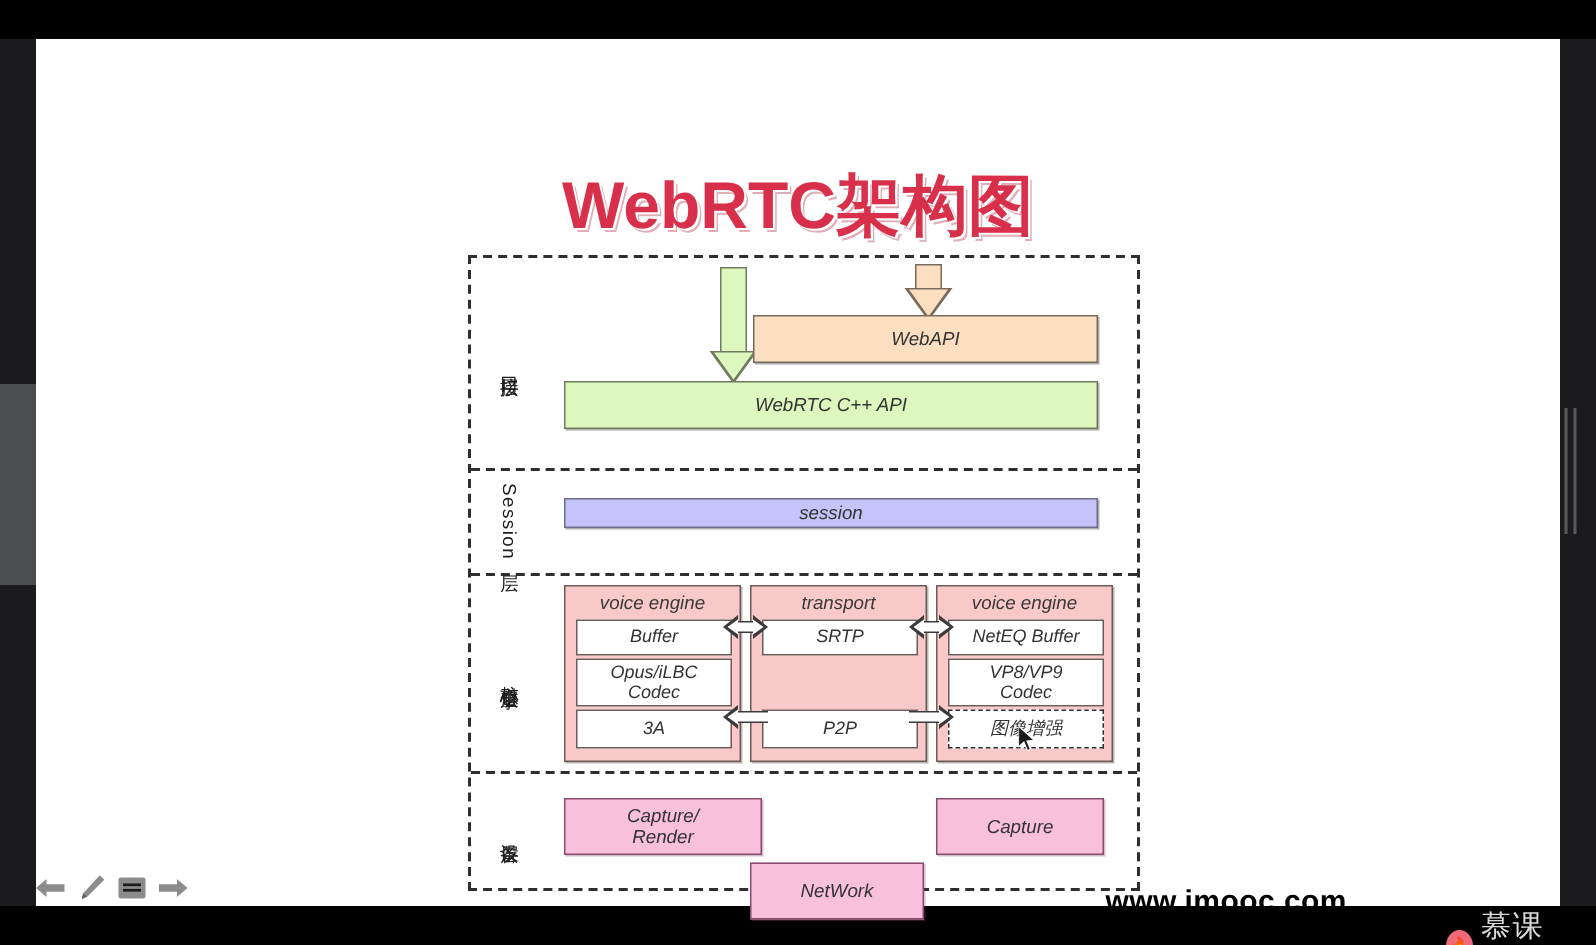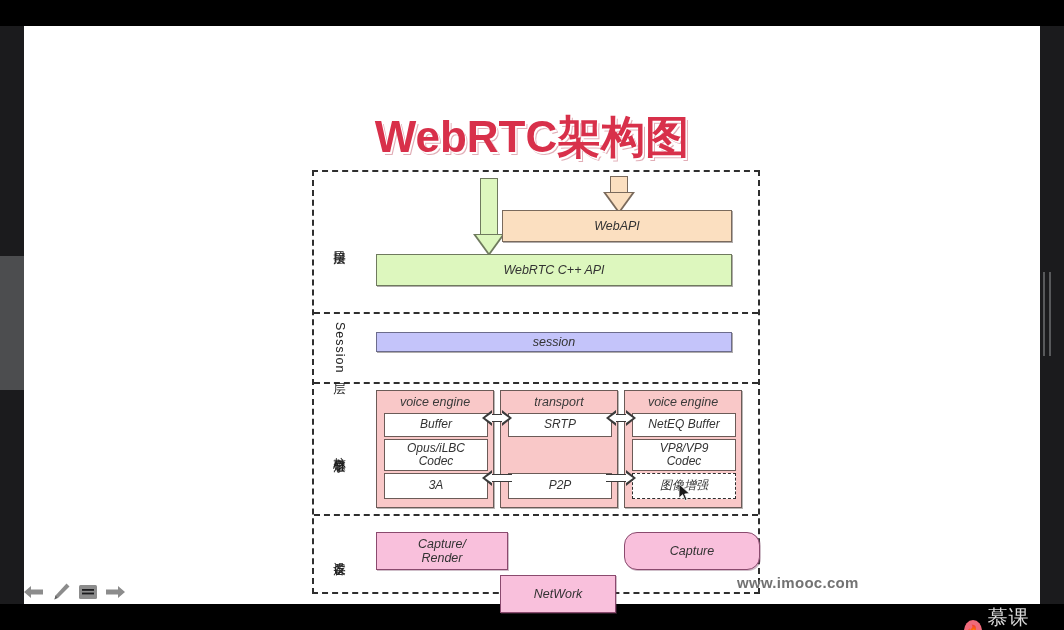--- a/index.html
+++ b/index.html
@@ -151,26 +151,26 @@
   
   .dev {
     position: absolute; top: 16px; height: 38px;
     background: #f9c0dc; border: 1.6px solid #8a4a6e;
     display: flex; align-items: center; justify-content: center;
     text-align: center; font-size: 12.5px; color: #333; line-height: 1.15;
     box-shadow: 1px 1px 0 rgba(120,70,100,.35);
   }
   .dev1 { left: 4px;   width: 132px; }
   .dev2 { left: 128px; width: 116px; margin-top: 43px; }
-  .dev3 { left: 252px; width: 136px; border-radius: 13px; }
+  .dev3 { left: 252px; width: 112px; }
 
   
   .wm-url {
-    position: absolute; left: 713px; top: 548px;
-    font-size: 15px; font-weight: bold; color: #737373; letter-spacing: .3px;
+    position: absolute; left: 713px; top: 564px;
+    font-size: 20px; font-weight: bold; color: #000000; letter-spacing: .3px;
   }
   .wm-logo { position: absolute; left: 940px; top: 578px; display: flex; align-items: center; gap: 5px; }
   .wm-mark {
     width: 22px; height: 22px; border-radius: 50%; background: #f06a7a;
     display: flex; align-items: center; justify-content: center;
     color: #fff; font-size: 13px; line-height: 1;
   }
   .wm-name { font-size: 20px; color: #d9d9d9; letter-spacing: 1px; }
 
   

